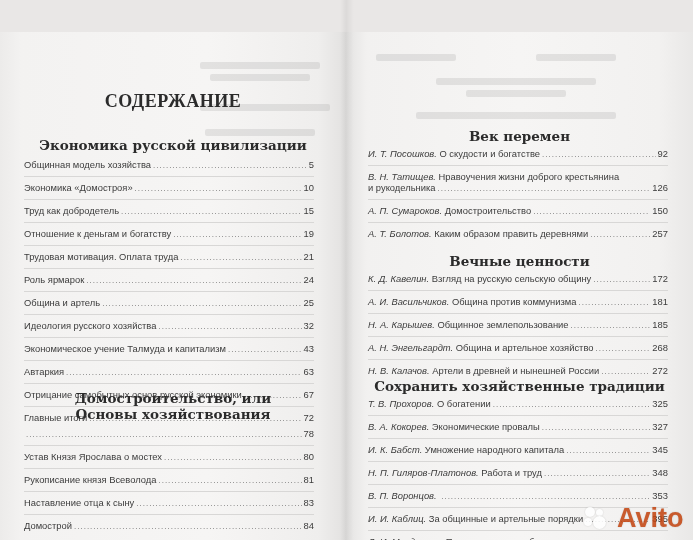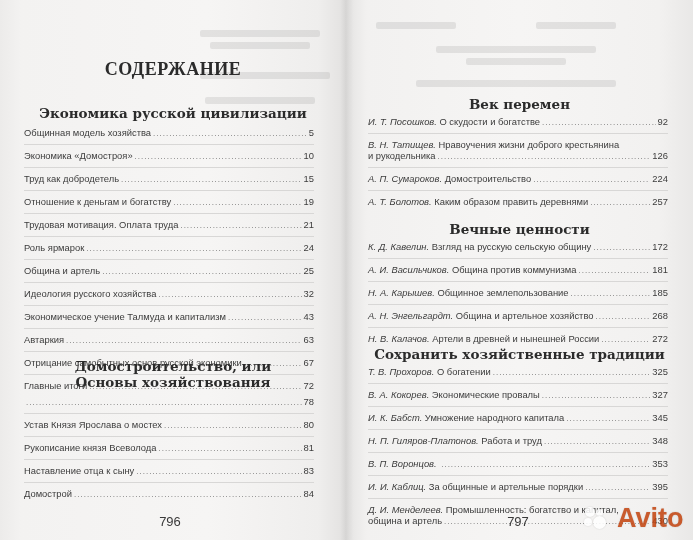--- a/index.html
+++ b/index.html
@@ -2,21 +2,21 @@
 <html><head>
   <meta charset="utf-8">
   <style>
     html, body { margin: 0; padding: 0; }
     body {
       width: 693px; height: 540px; overflow: hidden; position: relative;
       background: #e9e7e6;
       font-family: "Liberation Sans", sans-serif;
       color: #3a3a3a;
     }
-    .spread { position: absolute; inset: 0; display: flex; }
+    .spread { position: absolute; inset: 0; display: flex; margin-top: 32px; }
     .page {
       position: relative; height: 540px; box-sizing: border-box;
     }
     .page.left {
       width: 346px;
       background: linear-gradient(to right, #ecebea 0%, #f3f2f1 6%, #f6f5f4 60%, #efeeed 92%, #e2e1e0 100%);
     }
     .page.right {
       width: 347px;
       background: linear-gradient(to right, #e4e3e2 0%, #f2f1f0 6%, #f6f5f4 50%, #f2f1f0 90%, #e9e8e7 100%);
@@ -245,21 +245,21 @@
         </div>
       <div class="entry">
           <div class="line1"><span class="author">В. Н. Татищев.</span>&nbsp;<span>Нравоучения жизни доброго крестьянина</span></div>
           <div class="row">
             <span>и рукодельника</span>
             <span class="dots"></span>
             <span class="page-num">126</span>
           </div>
         </div>
       <div class="entry">
-          <div class="row"><span class="author">А. П. Сумароков.</span>&nbsp;<span>Домостроительство</span><span class="dots"></span><span class="page-num">224</span></div>
+          <div class="row"><span class="author">А. П. Сумароков.</span>&nbsp;<span>Домостроительство</span><span class="dots"></span><span class="page-num">150</span></div>
         </div>
       <div class="entry">
           <div class="row"><span class="author">А. Т. Болотов.</span>&nbsp;<span>Каким образом править деревнями</span><span class="dots"></span><span class="page-num">257</span></div>
         </div>
     </div>
 
     <div class="section-heading" style="left:0; width:347px; top:221px;">Вечные ценности</div>
 
     <div class="entries" style="left:22px; width:300px; top:236px;">
       <div class="entry">

